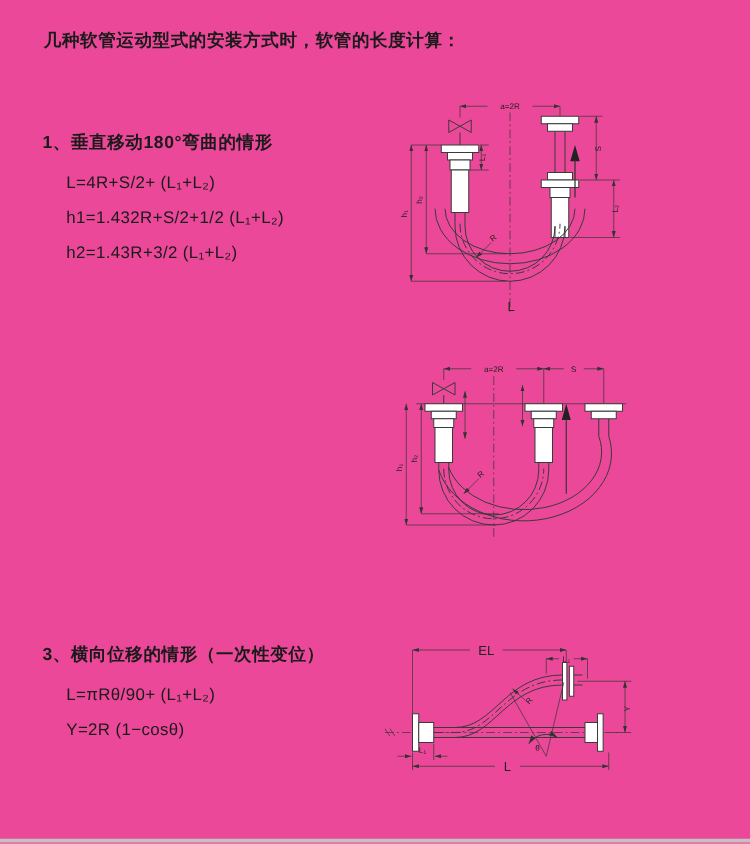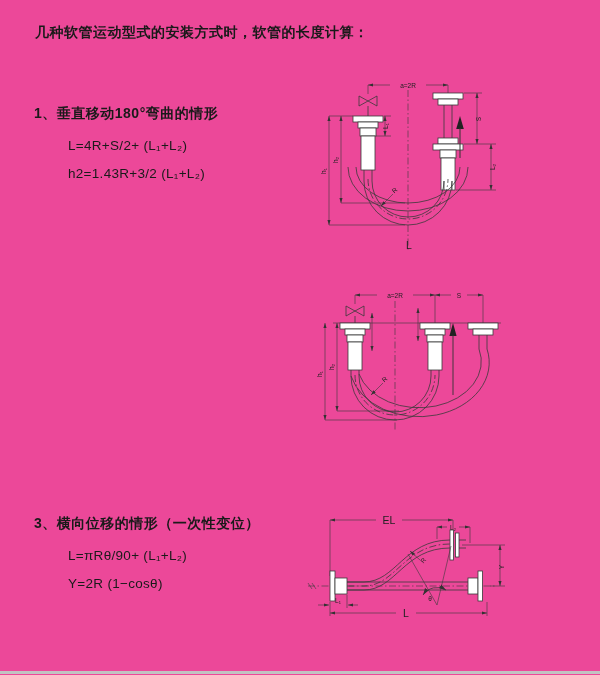--- a/index.html
+++ b/index.html
@@ -2,21 +2,21 @@
 <html><head>
 <meta charset="utf-8">
 <style>
   html,body{margin:0;padding:0;background:#fff;}
   body{width:600px;height:675px;position:relative;overflow:hidden;
        font-family:"Liberation Sans","DejaVu Sans",sans-serif;color:#1a1a1a;}
   .page{position:absolute;inset:0;background:#ec4899;}
   .doc-title{position:absolute;left:35px;top:24px;font-size:14px;font-weight:bold;letter-spacing:.5px;}
   .section{position:absolute;left:34px;}
   .sec-heading{font-size:14px;font-weight:bold;letter-spacing:.5px;margin:0 0 9px 0;}
-  .formula{font-size:13.5px;letter-spacing:.3px;line-height:28px;margin-left:34px;white-space:nowrap;}
+  .formula{font-size:13.5px;letter-spacing:.3px;line-height:28px;margin-left:19px;white-space:nowrap;}
   #sec1{top:105px;}
   #sec2{top:300px;}
   #sec3{top:515px;}
   .diag{position:absolute;}
   #d1{left:305px;top:72px;}
   #d2{left:305px;top:283px;}
   #d3{left:300px;top:498px;}
   .ln line,.ln path{stroke:#3a3a3a;stroke-width:.8;fill:none;}
   .ln rect{stroke:#3a3a3a;stroke-width:.8;fill:#fff;}
   .thin line{stroke-width:.6;}
@@ -30,20 +30,21 @@
 </head>
 <body>
 
 <div class="page">
 
   <div class="doc-title">几种软管运动型式的安装方式时，软管的长度计算：</div>
 
   <div class="section" id="sec1">
     <div class="sec-heading">1、垂直移动180°弯曲的情形</div>
     <div class="formula">L=4R+S/2+ (L₁+L₂)</div>
+    <div class="formula">h1=1.432R+S/2+1/2 (L₁+L₂)</div>
     <div class="formula">h2=1.43R+3/2 (L₁+L₂)</div>
   </div>
 
 
   <div class="section" id="sec3">
     <div class="sec-heading">3、横向位移的情形（一次性变位）</div>
     <div class="formula">L=πRθ/90+ (L₁+L₂)</div>
     <div class="formula">Y=2R (1−cosθ)</div>
   </div>
 

